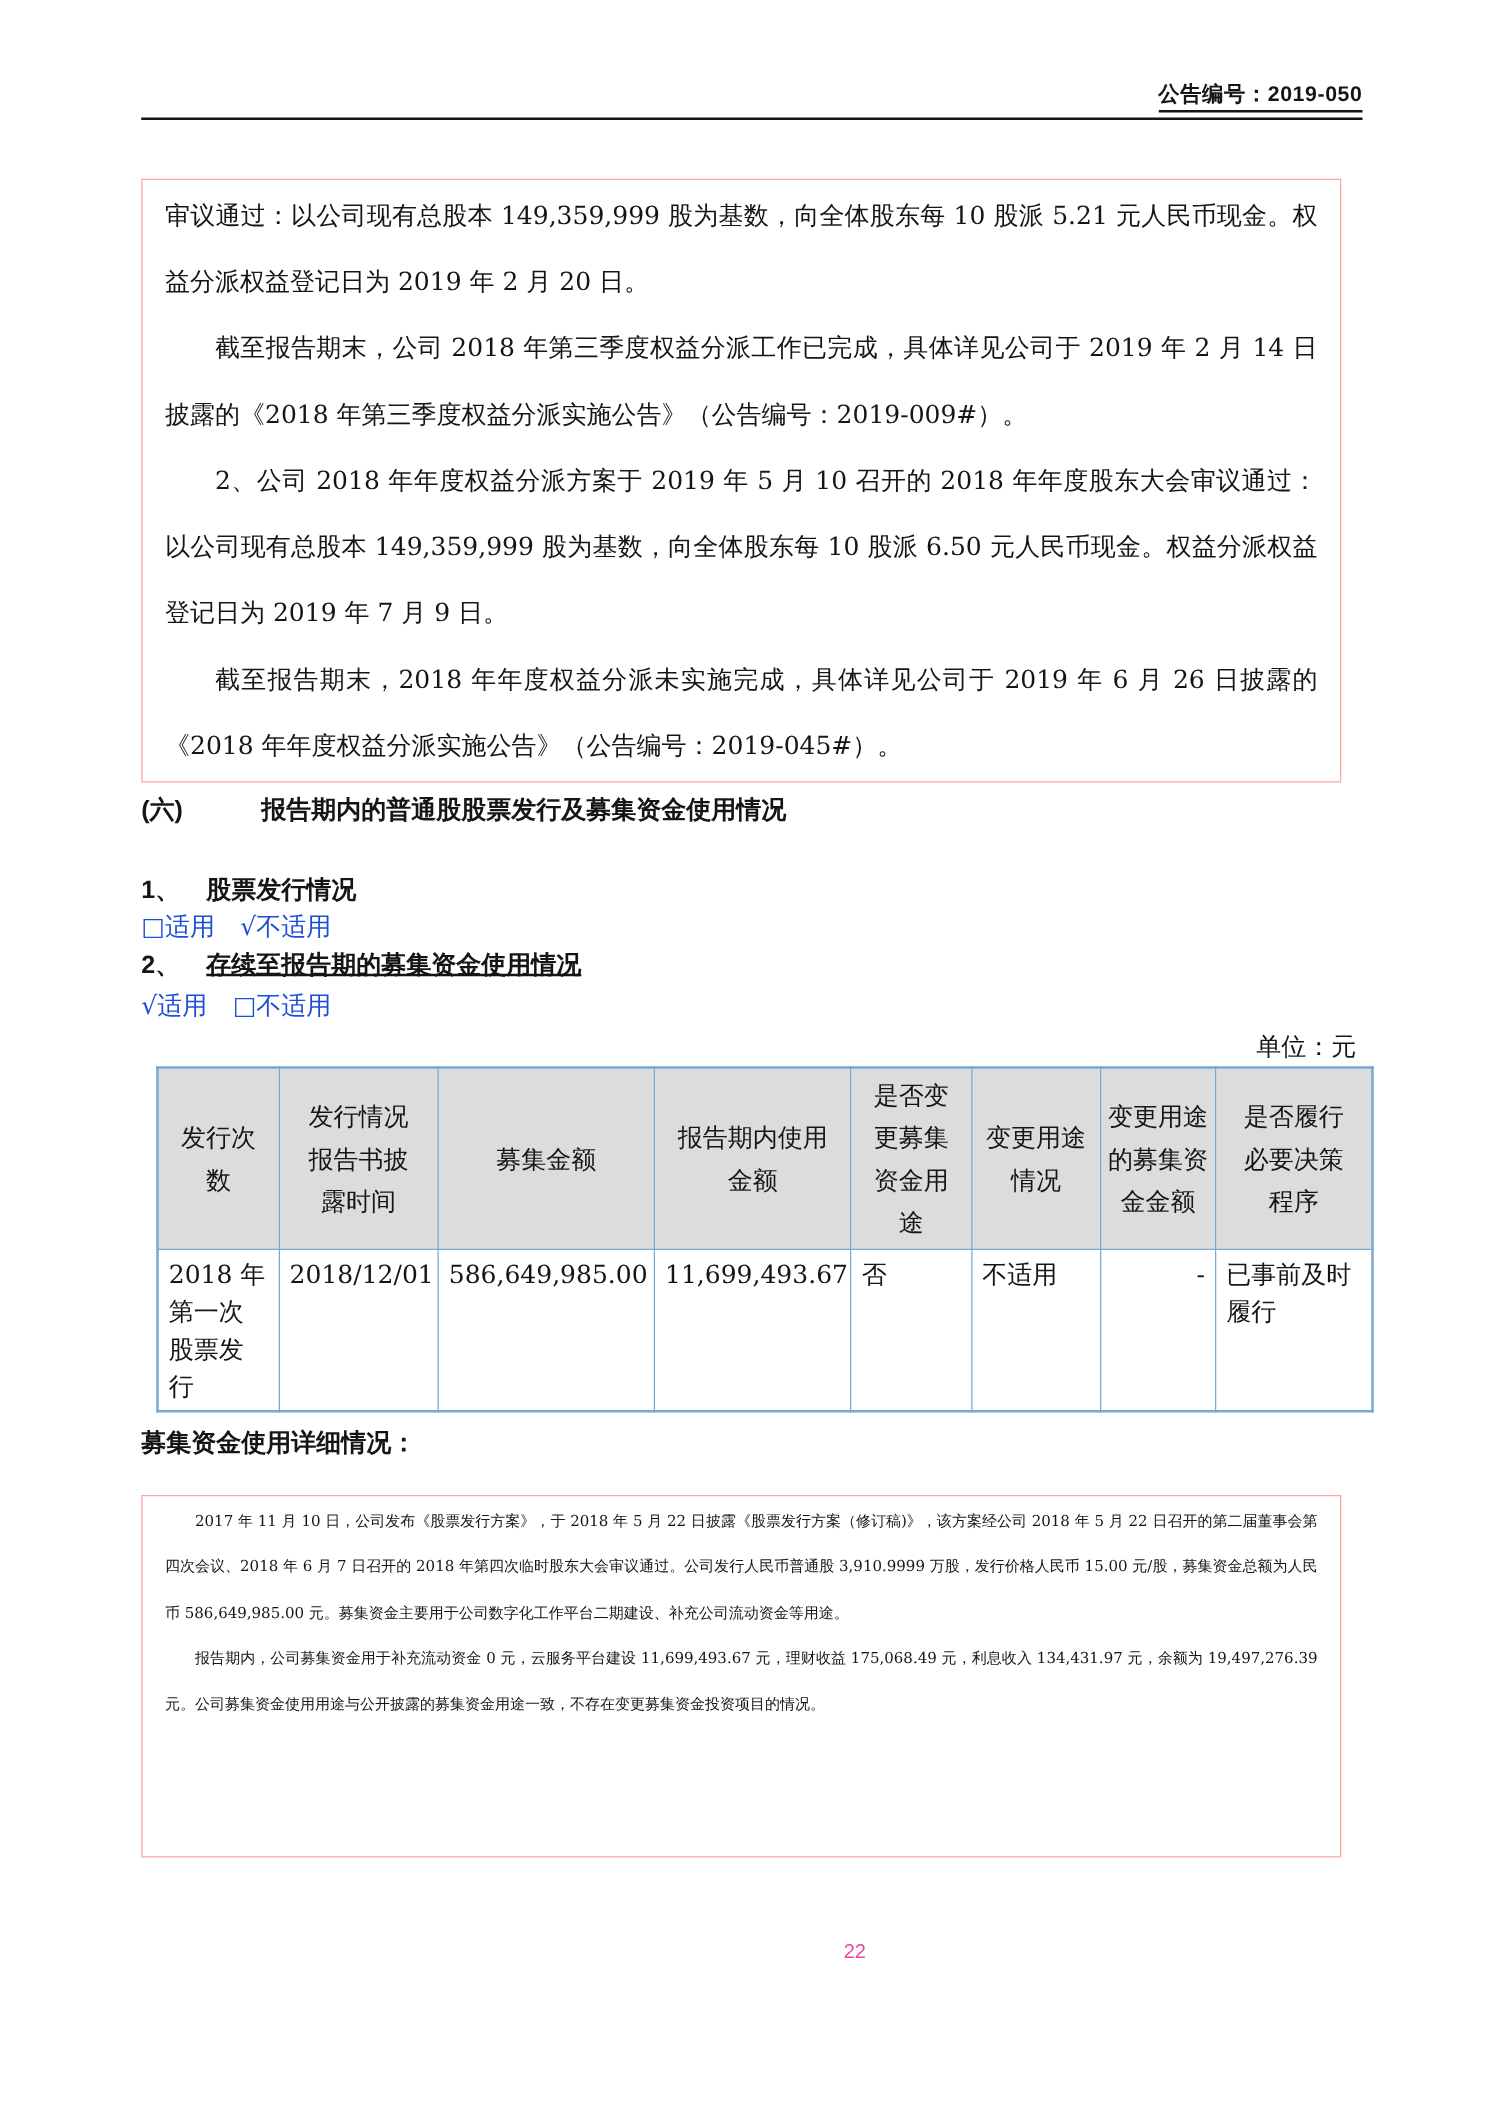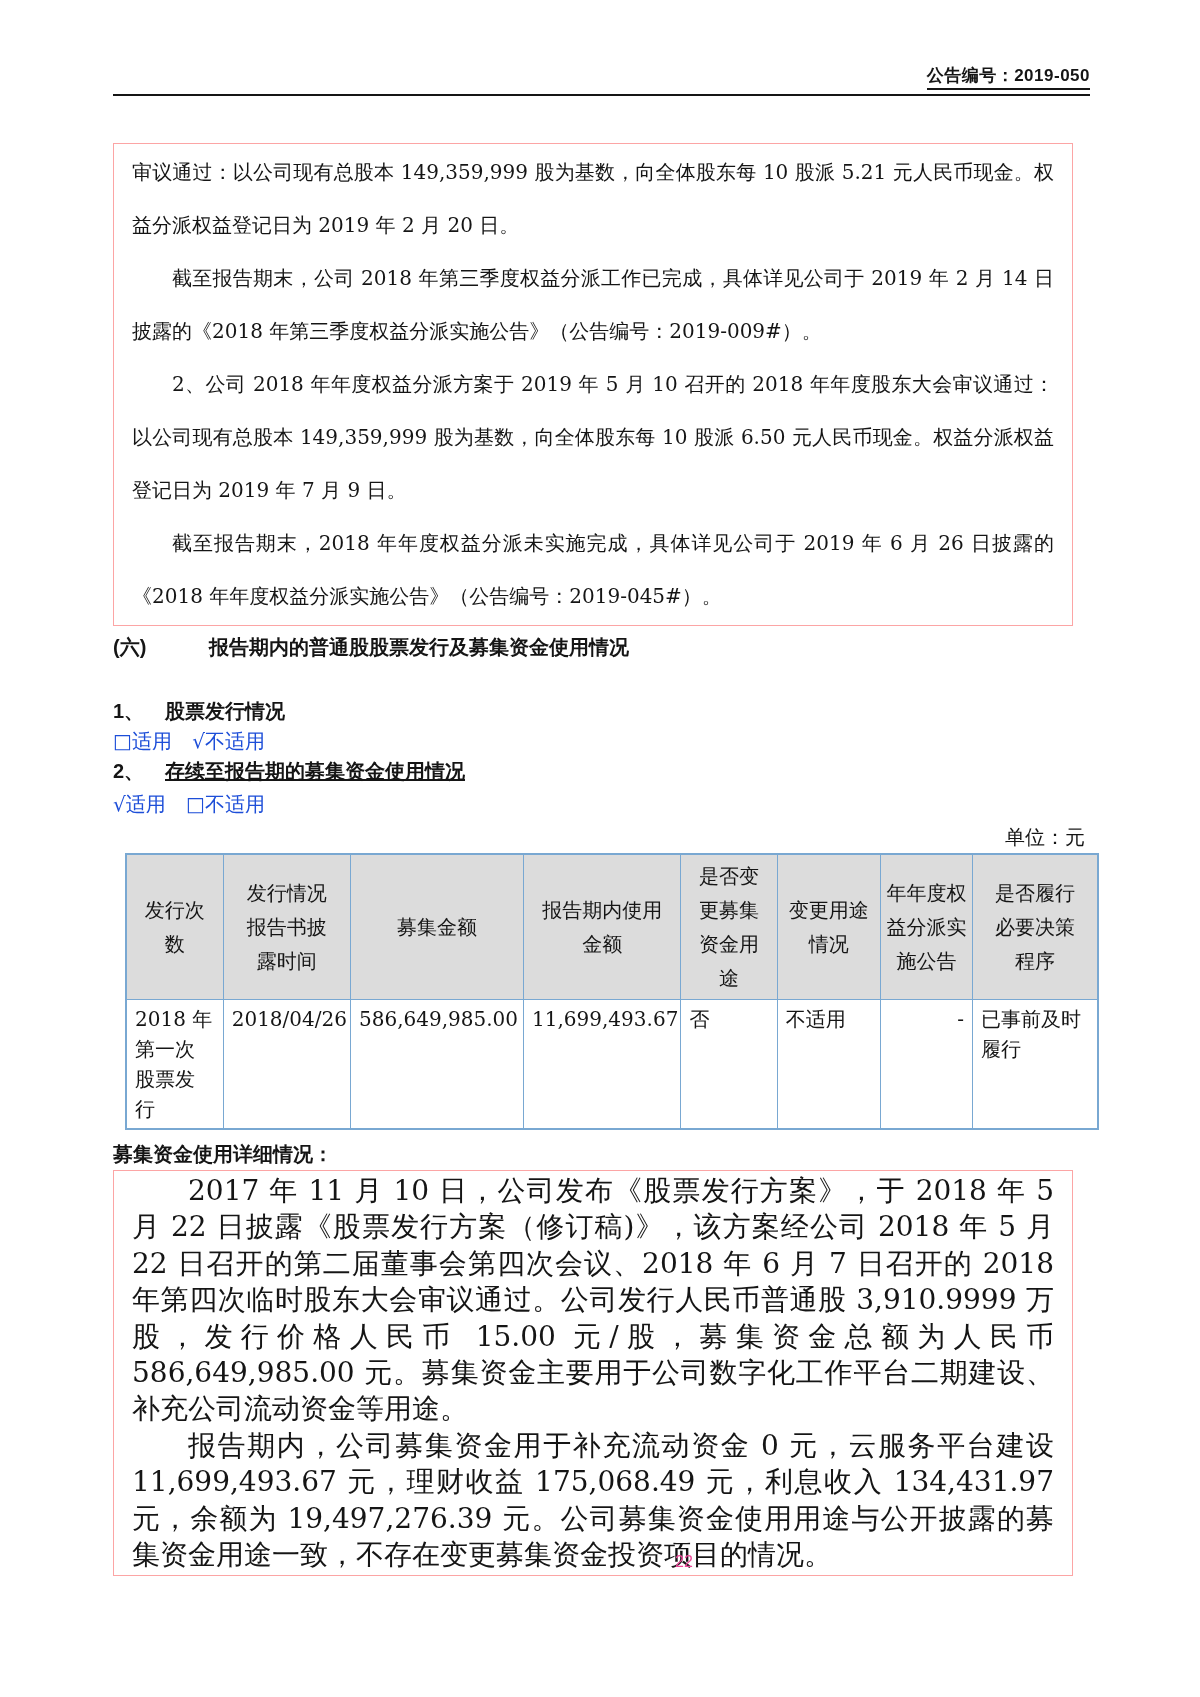--- a/index.html
+++ b/index.html
@@ -32,21 +32,21 @@
   .blue-box{
     position:absolute;
     left:113px; width:960px;
     box-sizing:border-box;
     border:1px solid #fca5a5;
     background:#ffffff;
     padding:2px 18px;
     text-align:justify;
   }
   .box-1{ top:143px; min-height:427px; font-size:20px; line-height:53px; }
-  .box-2{ top:1170px; min-height:290px; font-size:28px; line-height:36.4px; }
+  .box-2{ top:1196px; min-height:290px; font-size:12px; line-height:36.4px; }
   .blue-box p{ margin:0; }
   .blue-box p.indent{ text-indent:2em; }
   
   .sec-line{
     position:absolute; left:113px; width:972px;
     font-family:"Liberation Sans","DejaVu Sans",sans-serif;
     font-weight:bold;
     font-size:20px;
     white-space:nowrap;
   }
@@ -170,26 +170,26 @@
       <col style="width:12.9%">
     </colgroup>
     <tbody>
         <tr>
       <th class="c1">发行次数</th>
       <th class="c2">发行情况报告书披露时间</th>
       <th class="c3">募集金额</th>
       <th class="c4">报告期内使用金额</th>
       <th class="c5">是否变更募集资金用途</th>
       <th class="c6">变更用途情况</th>
-      <th class="c7">年年度权益分派实施公告</th>
+      <th class="c7">变更用途的募集资金金额</th>
       <th class="c8">是否履行必要决策程序</th>
     </tr>
     <tr>
       <td>2018 年第一次股票发行</td>
-      <td>2018/04/26</td>
+      <td>2018/12/01</td>
       <td class="num">586,649,985.00</td>
       <td class="num">11,699,493.67</td>
       <td>否</td>
       <td>不适用</td>
       <td class="num">-</td>
       <td>已事前及时履行</td>
     </tr>
   </tbody>
     </table>
 

